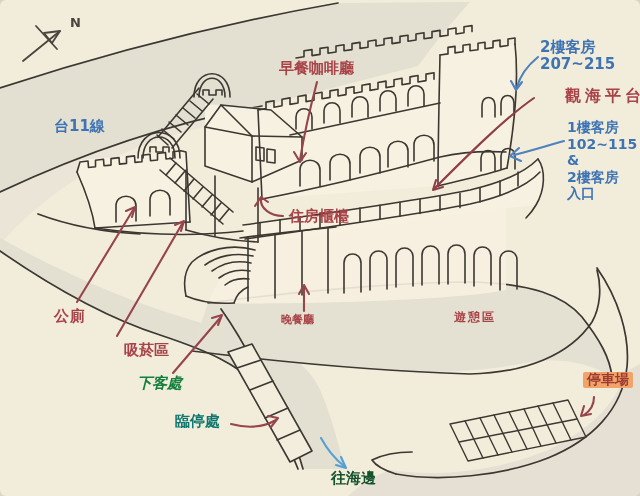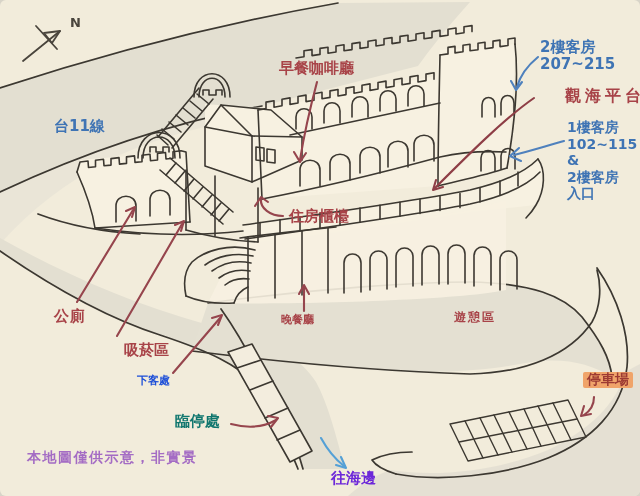--- a/index.html
+++ b/index.html
@@ -263,27 +263,26 @@
     <div>2樓客房</div>
     <div>入口</div>
   </div>
 
   <div class="lbl" style="left: 289px; top: 208px; font-size: 15px; color: rgb(168, 67, 72);">住房櫃檯</div>
 
   <div class="lbl" style="left: 54px; top: 308px; font-size: 15px; letter-spacing: 1px; color: rgb(168, 67, 72);">公廁</div>
 
   <div class="lbl" style="left: 76px; top: 342px; font-size: 15px; color: rgb(168, 67, 72); margin-left: 48px;">吸菸區</div>
 
-  <div class="lbl" style="left: 137px; top: 375px; font-size: 11px; color: #1d4ed8;">下客處</div>
+  <div class="lbl" style="left: 137px; top: 375px; font-size: 15px; color: #15803d; font-style: italic;">下客處</div>
 
   <div class="lbl" style="left: 281px; top: 314px; font-size: 11px; color: rgb(168, 67, 72);">晚餐廳</div>
 
   <div class="lbl" style="left: 454px; top: 311px; font-size: 12px; letter-spacing: 2px; color: rgb(168, 67, 72); text-align: right;">遊憩區</div>
 
   <div class="lbl" style="left: 175px; top: 413px; font-size: 15px; color: #0f766e;">臨停處</div>
 
   <div class="lbl hl" style="left: 583px; top: 372px; font-size: 14px; color: rgb(156, 58, 51); background-color: rgb(240, 164, 106);">停車場</div>
 
-  <div class="lbl" style="left: 331px; top: 470px; font-size: 15px; color: #6d28d9;">往海邊</div>
-
-  <div class="lbl" style="left: 27px; top: 450px; font-size: 14px; letter-spacing: 1.5px; color: rgb(164, 108, 196);">本地圖僅供示意，非實景</div>
+  <div class="lbl" style="left: 331px; top: 470px; font-size: 15px; color: #14532d;">往海邊</div>
+
 
 </div>
 
 </body></html>

